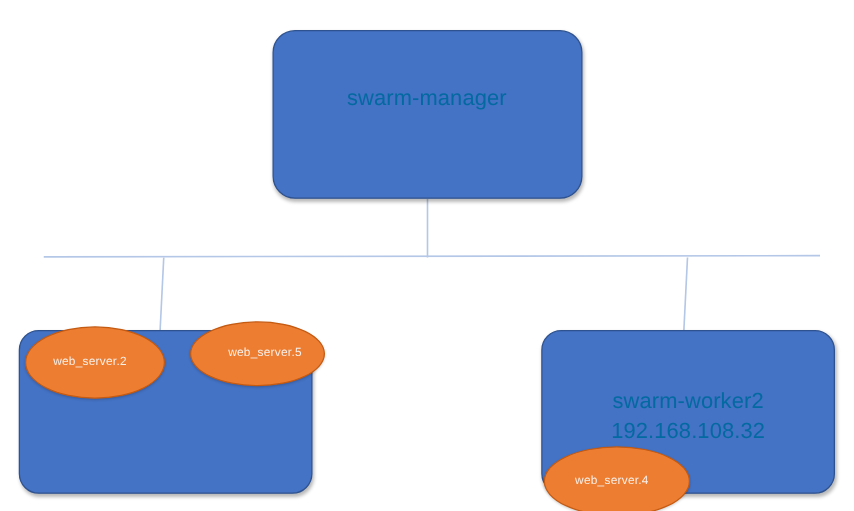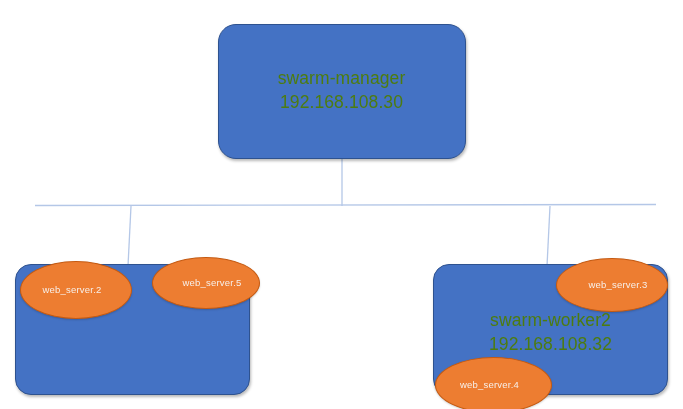--- a/index.html
+++ b/index.html
@@ -52,21 +52,21 @@
   .node-box.worker2 {
     left: 433px;
     top: 264px;
     width: 235px;
     height: 131px;
   }
   .node-label {
     position: absolute;
     width: 100%;
     text-align: center;
-    color: #4d7c0f;
+    color: #0369a1;
     font-size: 17.5px;
     line-height: 24px;
     letter-spacing: 0.1px;
     white-space: nowrap;
   }
   .node-label.manager-label { top: 66px; }
   .node-label.worker-label  { top: 308px; }
   .node-label.w1 { left: 15px; width: 235px; }
   .node-label.w2 { left: 433px; width: 235px; }
   .node-label .line2 { display: block; }
@@ -108,35 +108,31 @@
   <svg class="connector-layer" width="683" height="409" viewBox="0 0 683 409">
     <line x1="342" y1="159" x2="342" y2="206" stroke="#B4C7E7" stroke-width="1.3"></line>
     <line x1="35" y1="205.5" x2="656" y2="204.5" stroke="#B4C7E7" stroke-width="1.3"></line>
     <line x1="131" y1="206" x2="128" y2="266" stroke="#B4C7E7" stroke-width="1.3"></line>
     <line x1="550" y1="206" x2="547" y2="266" stroke="#B4C7E7" stroke-width="1.3"></line>
   </svg>
 
   <div class="node-box manager"></div>
   <div class="node-label manager-label">
     <span>swarm-manager</span>
-    <span class="line2">192.168.108.30</span>
   </div>
 
   <div class="node-box worker1"></div>
   <div class="service svc-ws2">
     <span class="service-label">web_server.2</span>
   </div>
   <div class="service svc-ws5">
     <span class="service-label">web_server.5</span>
   </div>
 
   <div class="node-box worker2"></div>
-  <div class="service svc-ws3">
-    <span class="service-label">web_server.3</span>
-  </div>
   <div class="node-label worker-label w2">
     <span>swarm-worker2</span>
     <span class="line2">192.168.108.32</span>
   </div>
   <div class="service svc-ws4">
     <span class="service-label">web_server.4</span>
   </div>
 
 </div>
 

